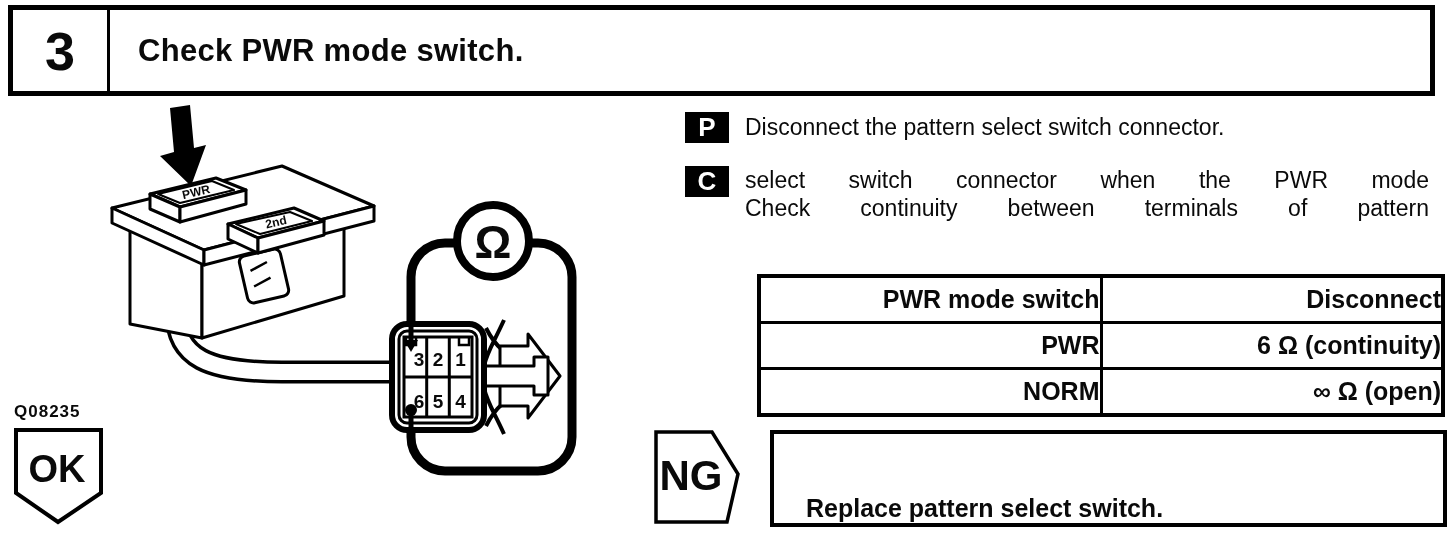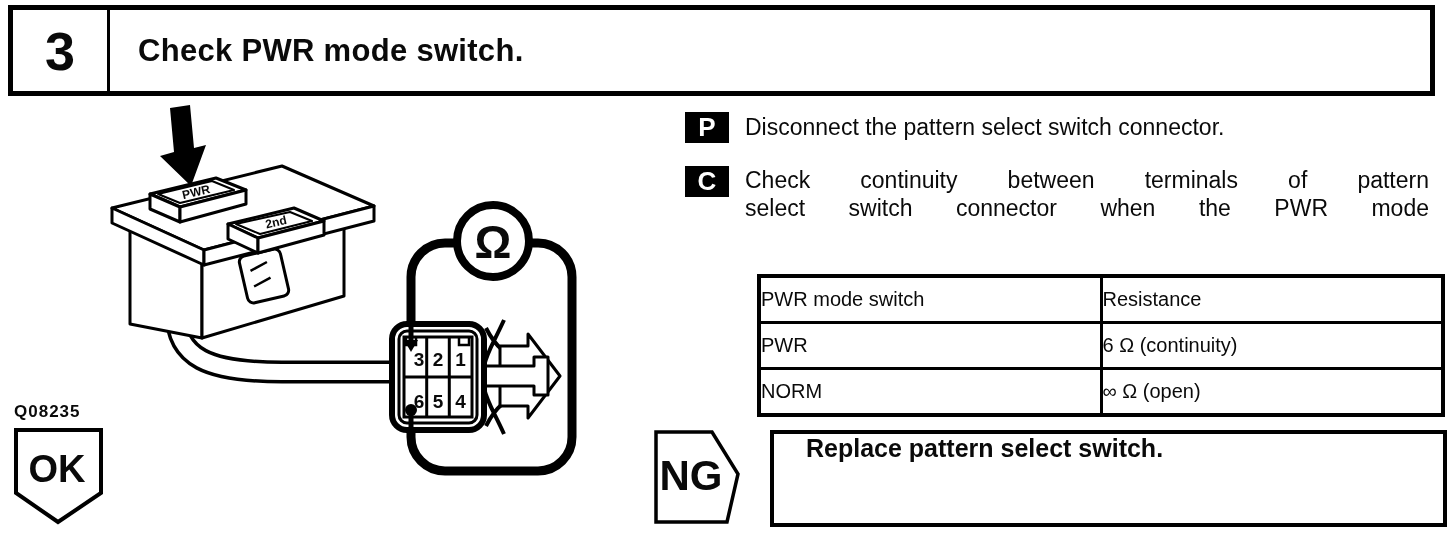--- a/index.html
+++ b/index.html
@@ -32,28 +32,28 @@
   .proc-text{margin-left:16px;width:684px;font-size:23px;line-height:28px;}
   .proc-step.p .proc-text{line-height:31px;}
   .jline{text-align:justify;text-align-last:justify;}
   .jline.last{text-align-last:left;}
   
   .spec-table{
     position:absolute;left:757px;top:274px;width:688px;
     border-collapse:collapse;border:4px solid #000;table-layout:fixed;background:#fff;
   }
   .spec-table th,.spec-table td{
-    border:3px solid #000;height:43px;text-align:left;vertical-align:middle;
-    font-size:20px;font-weight:normal;padding:0;
+    border:3px solid #000;height:43px;text-align:right;vertical-align:middle;
+    font-size:25px;font-weight:bold;padding:0;
   }
   
   .ng-flag{position:absolute;left:650px;top:428px;}
   .ng-box{
     position:absolute;left:770px;top:430px;width:677px;height:97px;
-    border:4px solid #000;box-sizing:border-box;display:flex;align-items:flex-start;
+    border:4px solid #000;box-sizing:border-box;display:flex;align-items:flex-end;
     padding-left:32px;font-size:25px;font-weight:bold;background:#fff;
   }
   
   .figure{position:absolute;left:0;top:100px;}
   .figure text{font-family:"Liberation Sans",sans-serif;fill:#0a0a0a;}
 </style>
 </head>
 <body>
 
 <div class="page">
@@ -136,30 +136,30 @@
   <div class="proc-step p">
     <div class="proc-icon">P</div>
     <div class="proc-text">
       <div class="jline last">Disconnect the pattern select switch connector.</div>
     </div>
   </div>
 
   <div class="proc-step c">
     <div class="proc-icon">C</div>
     <div class="proc-text">
+      <div class="jline">select switch connector when the PWR mode</div>
       <div class="jline">Check continuity between terminals of pattern</div>
-      <div class="jline">select switch connector when the PWR mode</div>
     </div>
   </div>
 
   <table class="spec-table">
     <thead>
       <tr>
         <th>PWR mode switch</th>
-        <th>Resistance</th>
+        <th>Disconnect</th>
       </tr>
     </thead>
     <tbody>
       <tr>
         <td>PWR</td>
         <td>6 Ω (continuity)</td>
       </tr>
       <tr>
         <td>NORM</td>
         <td>∞ Ω (open)</td>

